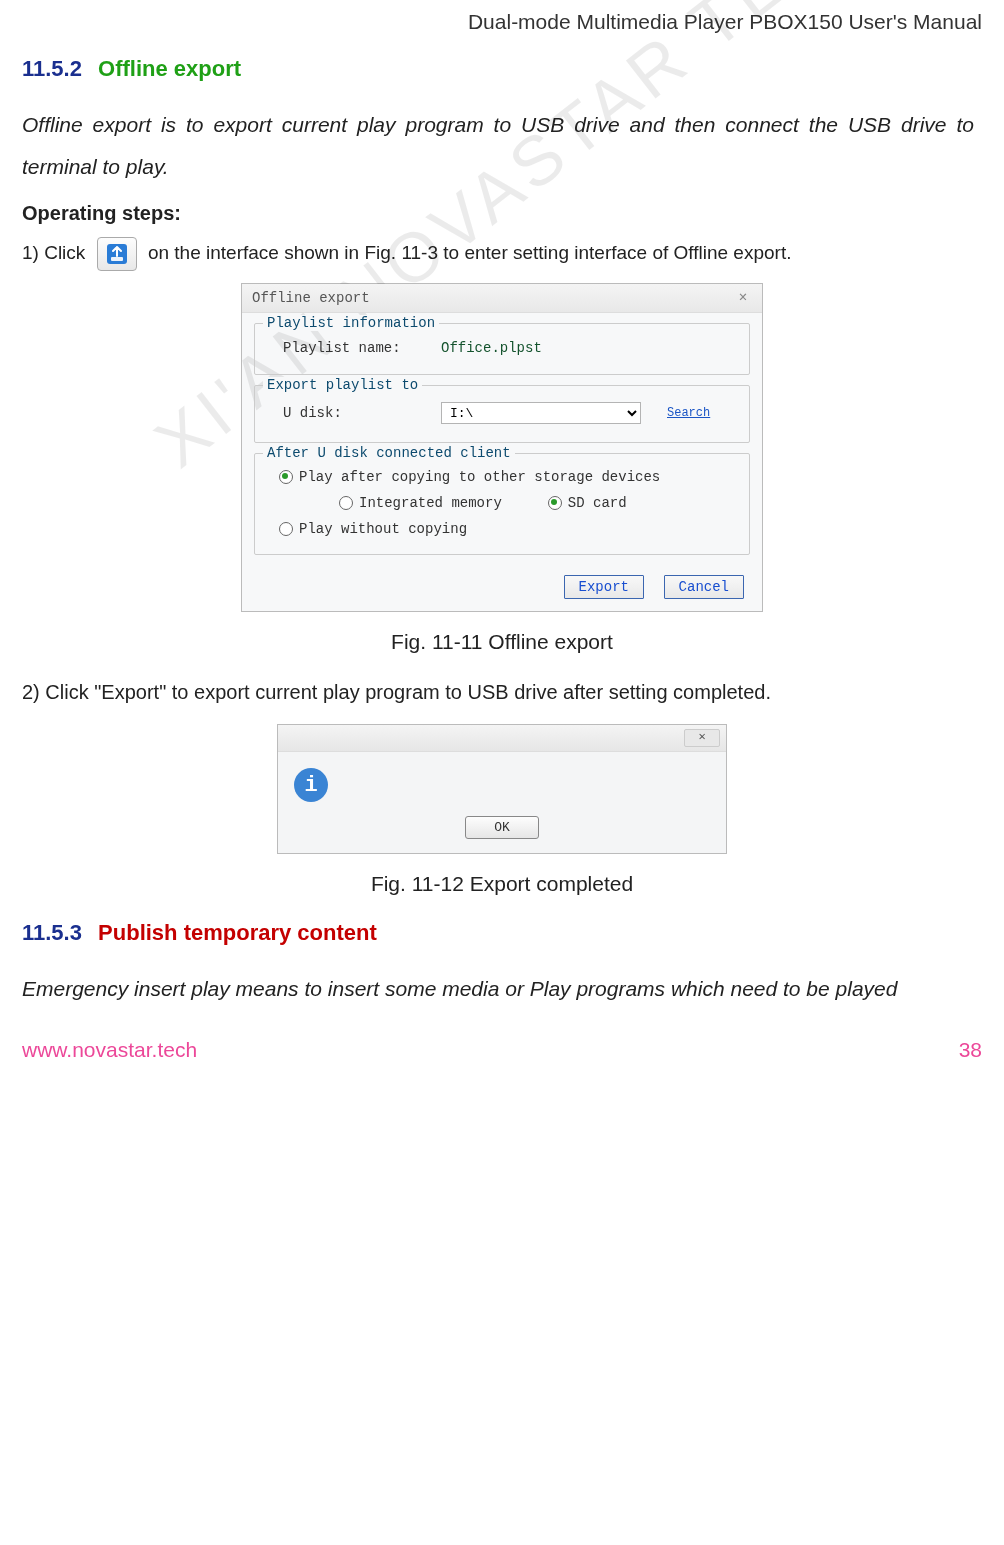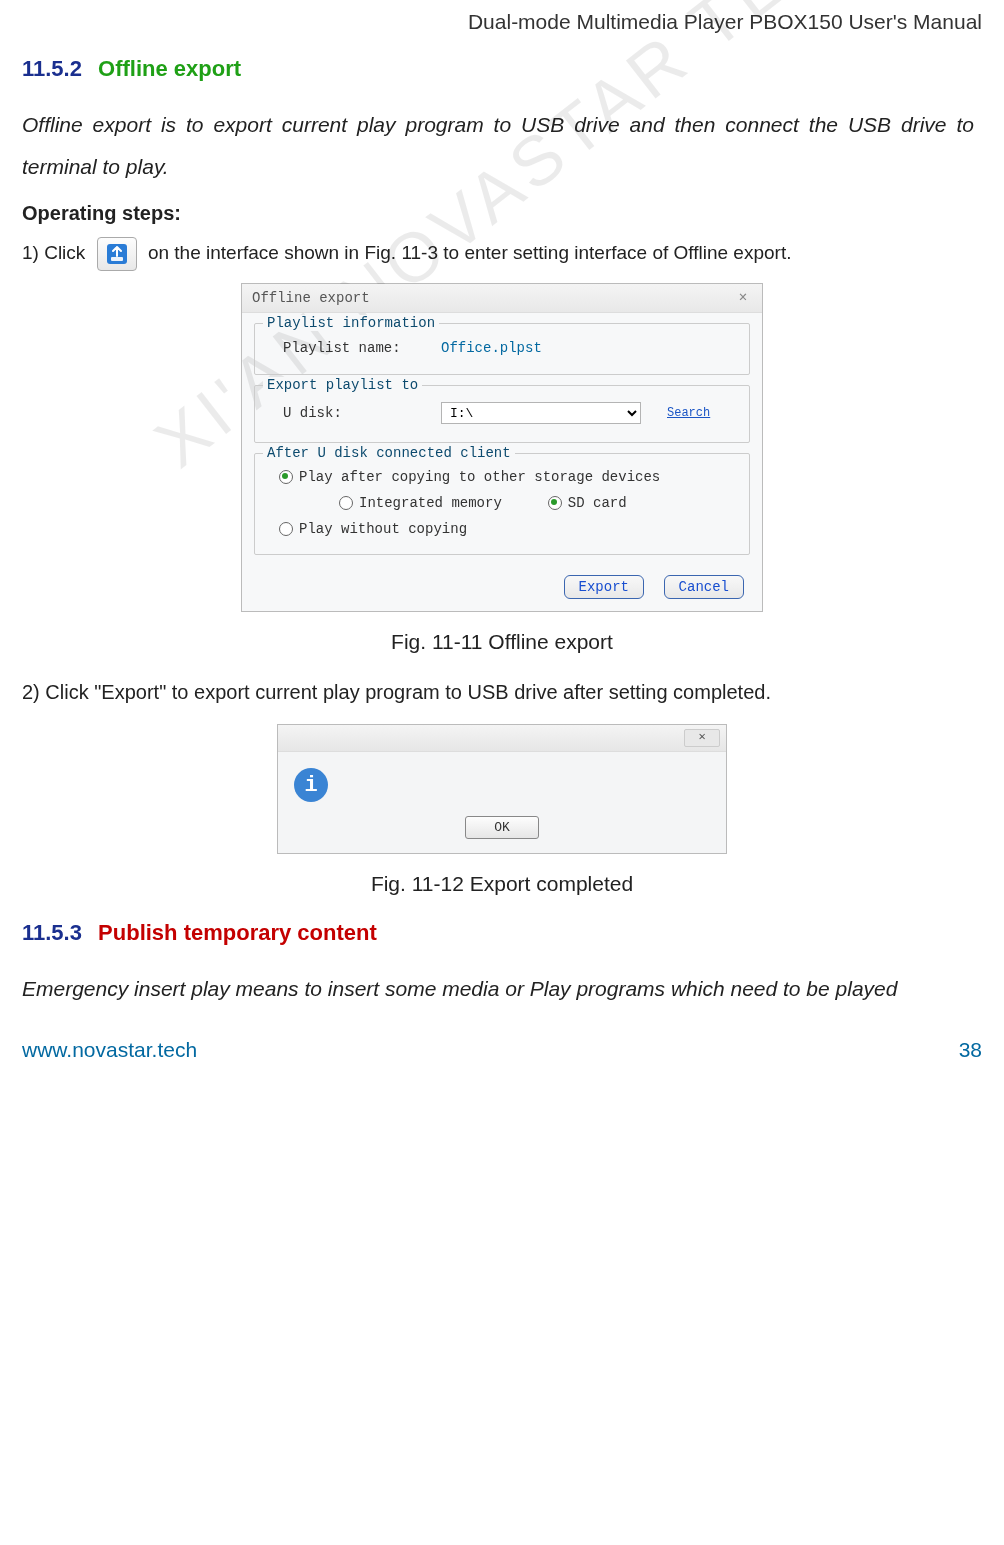--- a/index.html
+++ b/index.html
@@ -112,21 +112,21 @@
   }
   .dlg-row {
     font-size: 14px;
     color: #333;
     margin: 6px 0;
     display: flex;
     align-items: center;
     gap: 18px;
   }
   .dlg-label { width: 140px; padding-left: 14px;}
-  .dlg-value { color:#0369a1;text-align:center; }
+  .dlg-value { color:#14532d;text-align:center; }
   .dlg-select {
     border: 1px solid #b4b4b4;
     background: white;
     font-family: inherit;
     font-size: 13px;
     padding: 2px 4px;
     width: 200px;
     height: 22px;
   }
   .dlg-link { color: #1b55c5; text-decoration: underline; margin-left: 8px; font-size: 12px;}
@@ -144,21 +144,21 @@
     padding: 10px 18px 12px 0;
   }
   .dlg-btn {
     display:inline-block;
     border:1px solid #3b66b0;
     background: linear-gradient(#f8f8f8,#e8e8e8);
     color:#184ed0;
     font-size: 14px;
     padding: 3px 14px;
     margin-left: 10px;
-    border-radius:6px;
+    border-radius:1px;
     font-family: "Courier New", monospace;
   }
 
   
   .dialog-wrap-2 {
     width: 448px;
     margin: 18px auto 0 auto;
     border: 1px solid #bbb;
     background: #f4f5f6;
     font-family: "Courier New", monospace;
@@ -207,21 +207,21 @@
     letter-spacing: 6px;
     white-space: nowrap;
     pointer-events: none;
     font-family: Arial, sans-serif;
   }
 
   .footer {
     display:flex;
     justify-content: space-between;
     font-size: 21px;
-    color:#0369a1;
+    color:#ec4899;
     margin-top: 28px;
   }
 </style>
 </head>
 <body>
 
 <div class="page">
 
   <div class="watermark">XI'AN NOVASTAR TECH CO., LTD</div>
 

